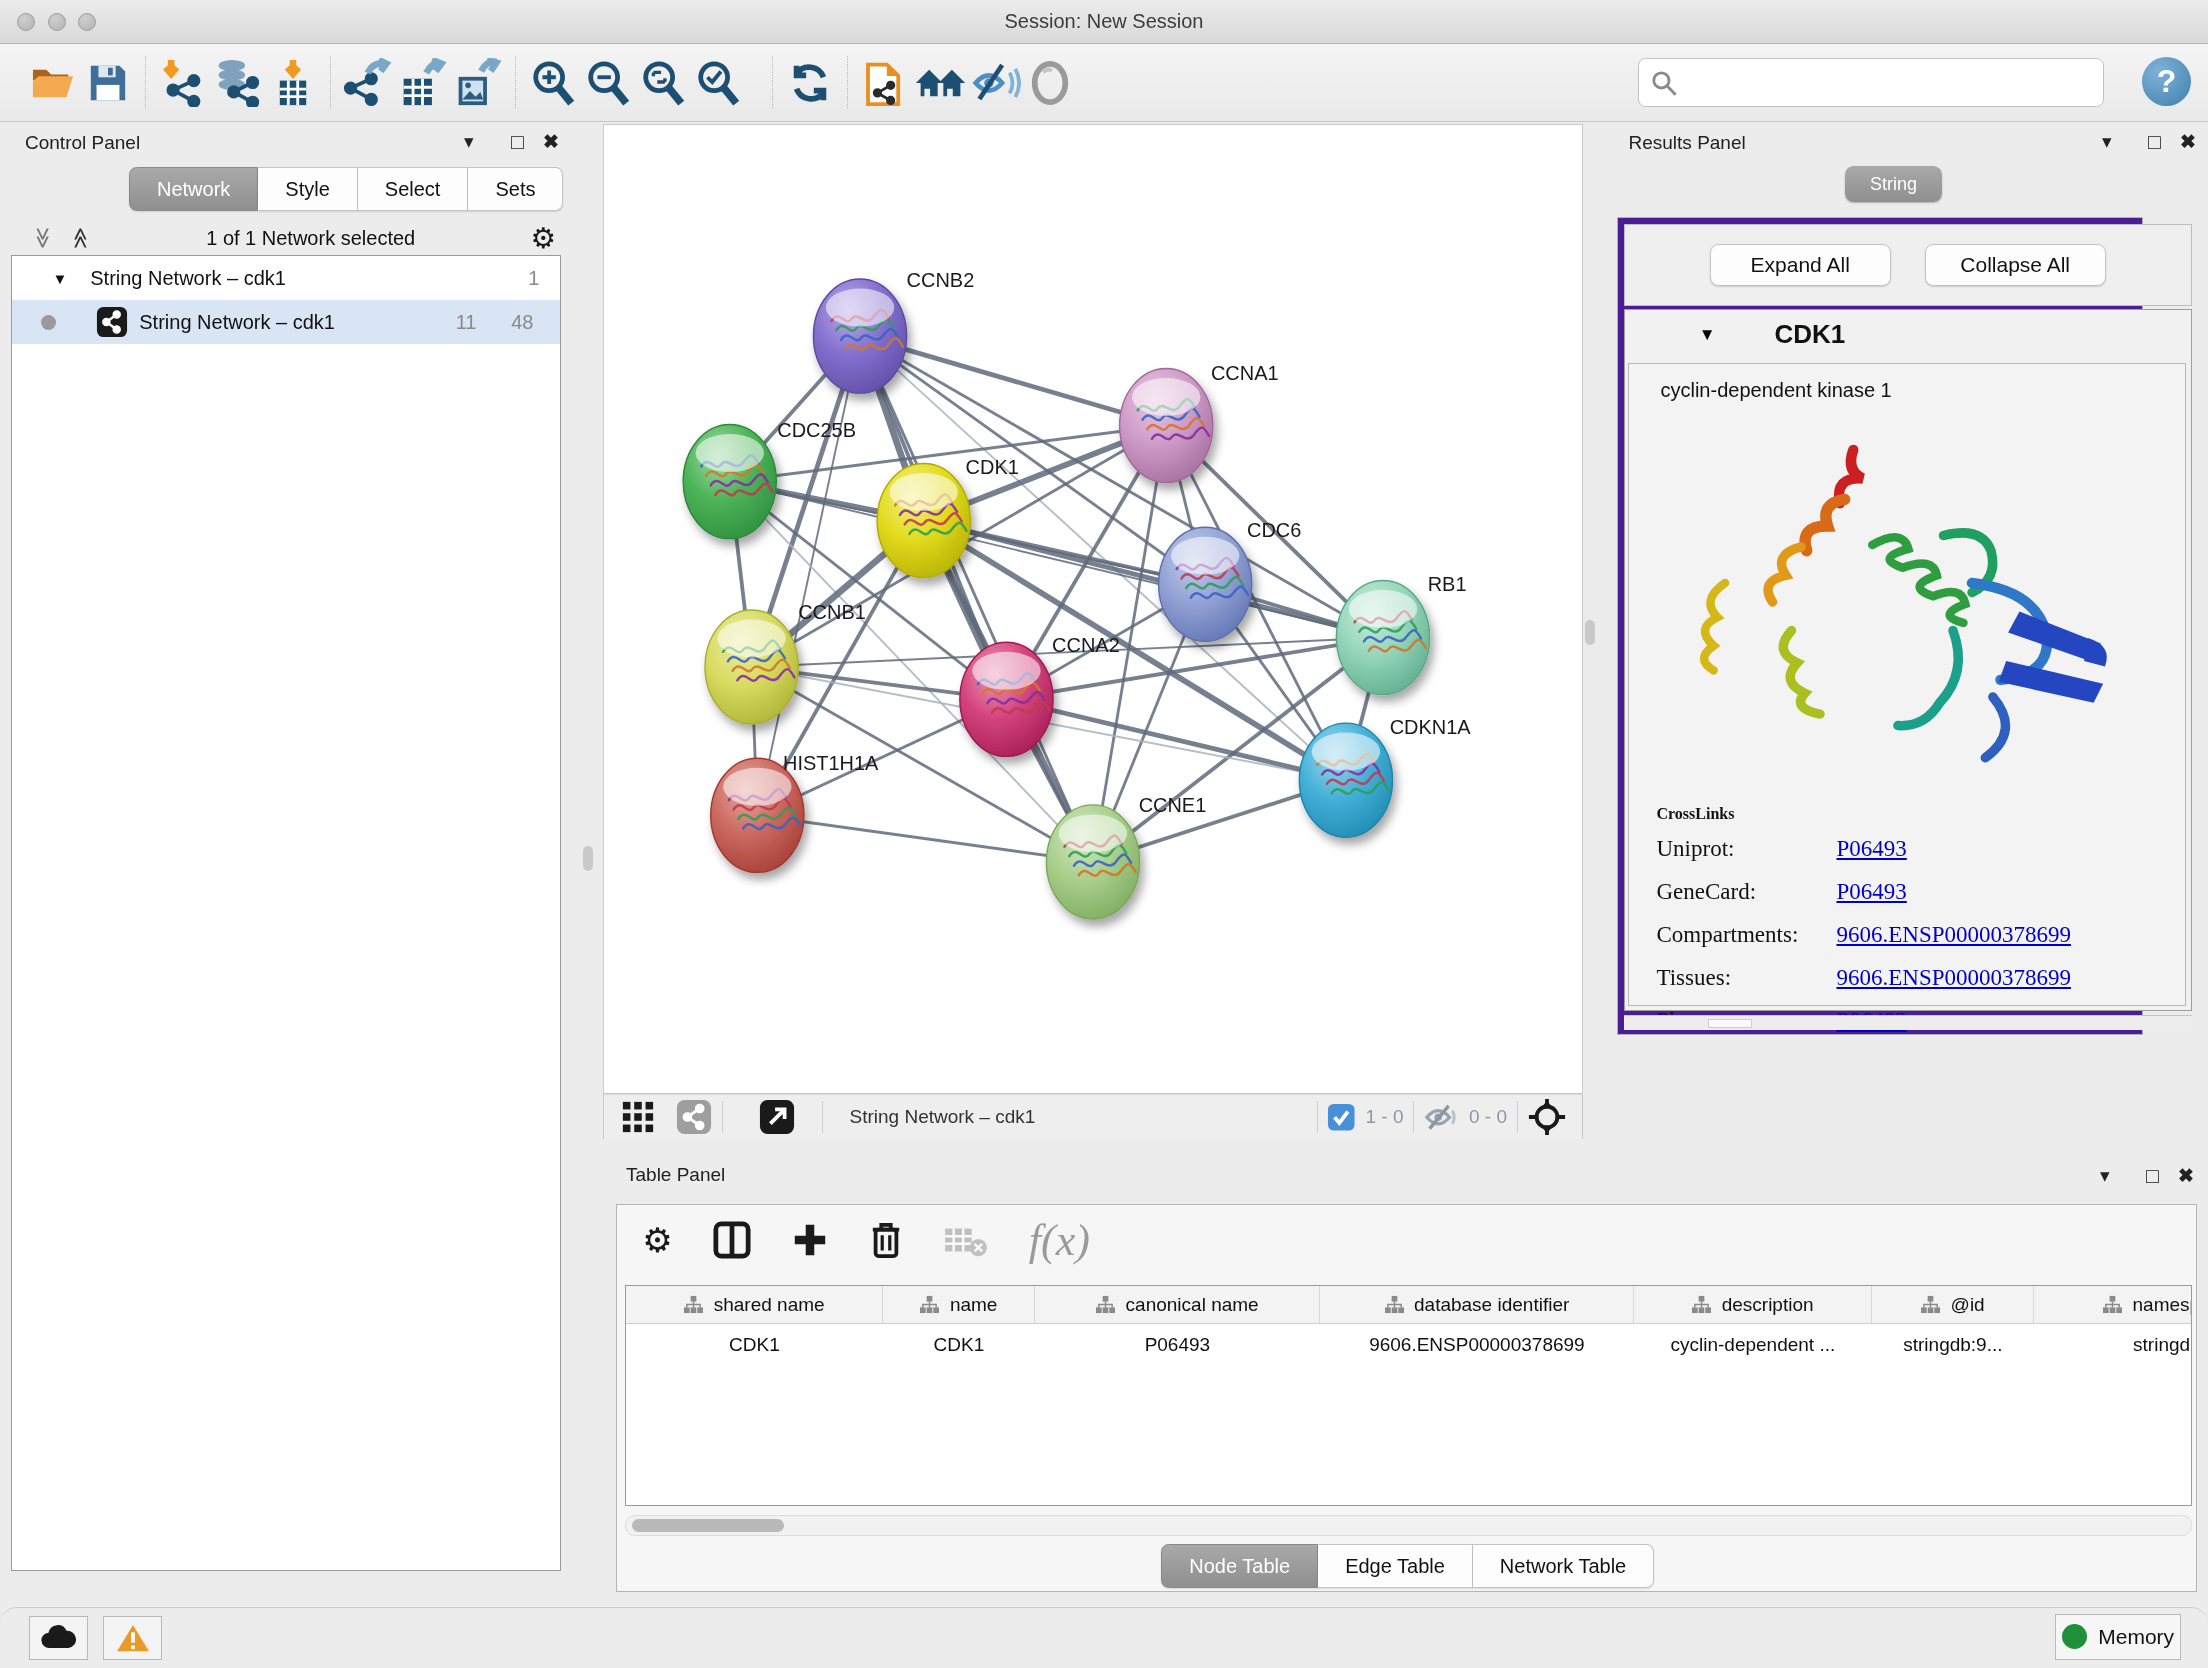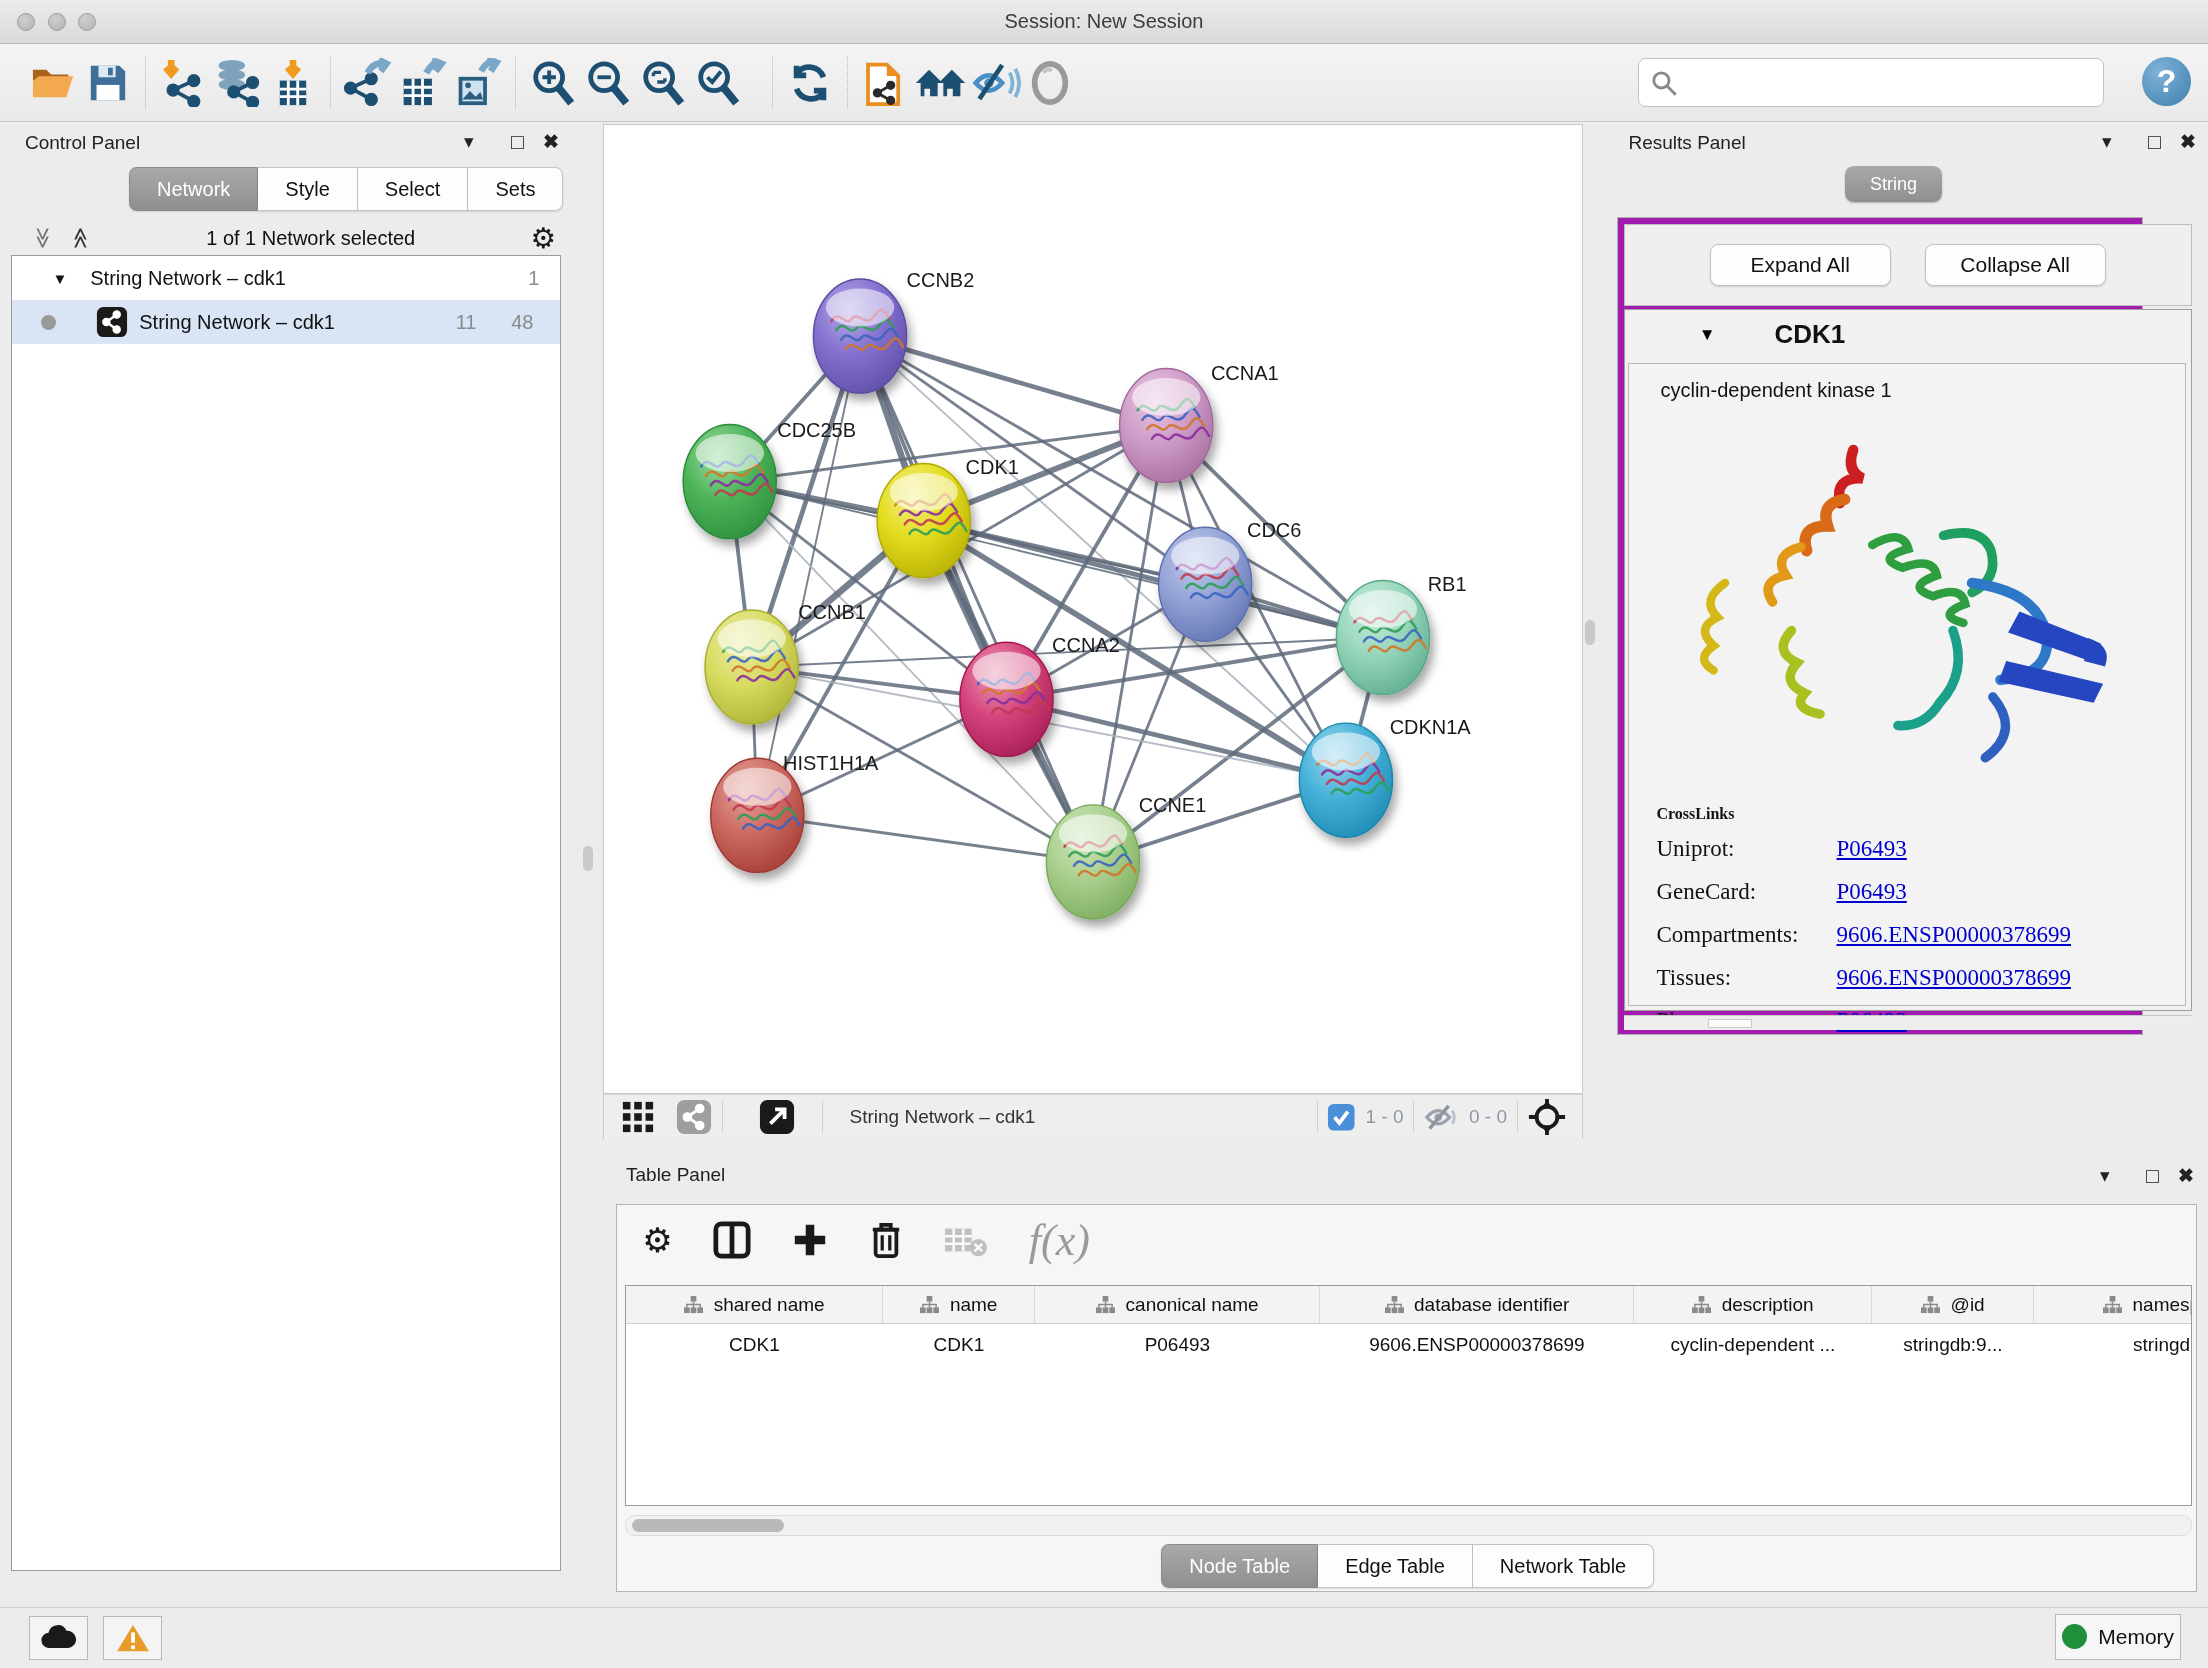--- a/index.html
+++ b/index.html
@@ -50,21 +50,21 @@
   #net-canvas { left:603px; top:124px; width:980px; height:970px; background:#ffffff; border:1px solid #c9c9c9; }
   #net-toolbar { left:603px; top:1094px; width:980px; height:46px; background:#eeeeee;
     border:1px solid #c9c9c9; border-top:1px solid #d8d8d8; display:flex; align-items:center; }
   .nt-sep { width:0; height:32px; border-left:1px solid #cfcfcf; margin:0 9.5px; }
   .nt-text { font-size:19px; color:#333; }
   .nt-count { font-size:19px; color:#8b97a6; }
 
   
   #results-panel { left:1600px; top:124px; width:609px; height:1469px; background:#ececec; }
   #rp-box { position:absolute; left:17px; top:93px; width:526px; height:818px;
-    background:#a21caf; border:1.9px solid #b2b2b2; }
+    background:#4c1d95; border:1.9px solid #b2b2b2; }
   #rp-buttons { position:absolute; left:5.7px; top:5.7px; width:568px; height:82px; background:#efefef; border:1px solid #bdbdbd;
     display:flex; align-items:center; justify-content:center; gap:34px; }
   .rp-btn { min-width:181px; height:42px; padding:0 25px; background:#fdfdfd; border:1px solid #c2c2c2; border-radius:8.6px;
     font-size:21px; color:#111; display:flex; align-items:center; justify-content:center; box-shadow:0 1px 1.9px rgba(0,0,0,.15); }
   #rp-card { position:absolute; left:5.7px; top:91px; width:568px; height:702px; background:#f1f1f1; border:1px solid #9e9e9e; }
   #rp-card-desc { position:absolute; left:3.8px; top:53px; width:558px; height:643px; background:#f3f3f3; border:1px solid #b9b9b9; }
   .xl-row { display:flex; font-family:"Liberation Serif", serif; font-size:23px; color:#111; margin-bottom:17px; }
   .xl-label { width:207px; padding-left:27px; }
   .xl-link { color:#0000cc; text-decoration:underline; }
 
@@ -76,21 +76,21 @@
   #tp-header { display:flex; height:38px; background:#f3f3f3; border-bottom:1px solid #cfcfcf; }
   .th { display:flex; align-items:center; justify-content:center; gap:9.5px; font-size:19px; color:#111;
     border-right:1px solid #d8d8d8; flex:none; overflow:hidden; white-space:nowrap; }
   #tp-row { display:flex; height:42px; }
   .td { font-size:19px; color:#111; display:flex; align-items:center; justify-content:center; flex:none; overflow:hidden; white-space:nowrap; }
   #tp-hscroll { position:absolute; left:7.6px; top:310px; width:1567px; height:21px; background:#f1f1f1; border:1px solid #dcdcdc; border-radius:9.5px; }
   #tp-hthumb { position:absolute; left:5.7px; top:2.9px; width:152px; height:13.3px; background:#b9b9b9; border-radius:7.6px; }
   #tp-tabs { position:absolute; left:508px; top:339px; }
 
   
-  #statusbar { left:0; top:1607px; width:2208px; height:61px; background:#ececec; border-top:1px solid #cfcfcf; }
+  #statusbar { left:0; top:1607px; width:2208px; height:61px; background:#ececec; border-top:1px solid #cfcfcf;border-radius:17px; }
   .sb-btn { position:absolute; top:7.6px; width:59px; height:44px; background:#f4f4f4; border:1.9px solid #b9b9b9;
     display:flex; align-items:center; justify-content:center; }
   #memory-btn { position:absolute; right:27px; top:5.7px; width:126px; height:46px; background:#f6f6f6; border:1px solid #b9b9b9;
     display:flex; align-items:center; justify-content:center; gap:11.4px; font-size:21px; color:#111; }
   #memory-dot { width:25px; height:25px; border-radius:50%; background:#1f8f3a; }
 
   .splitter-dot { position:absolute; width:9.5px; height:25px; border-radius:5.7px; background:#c9c9c9; }
   .splitter-dot.h { width:25px; height:9.5px; }
 
   svg { display:block; }

